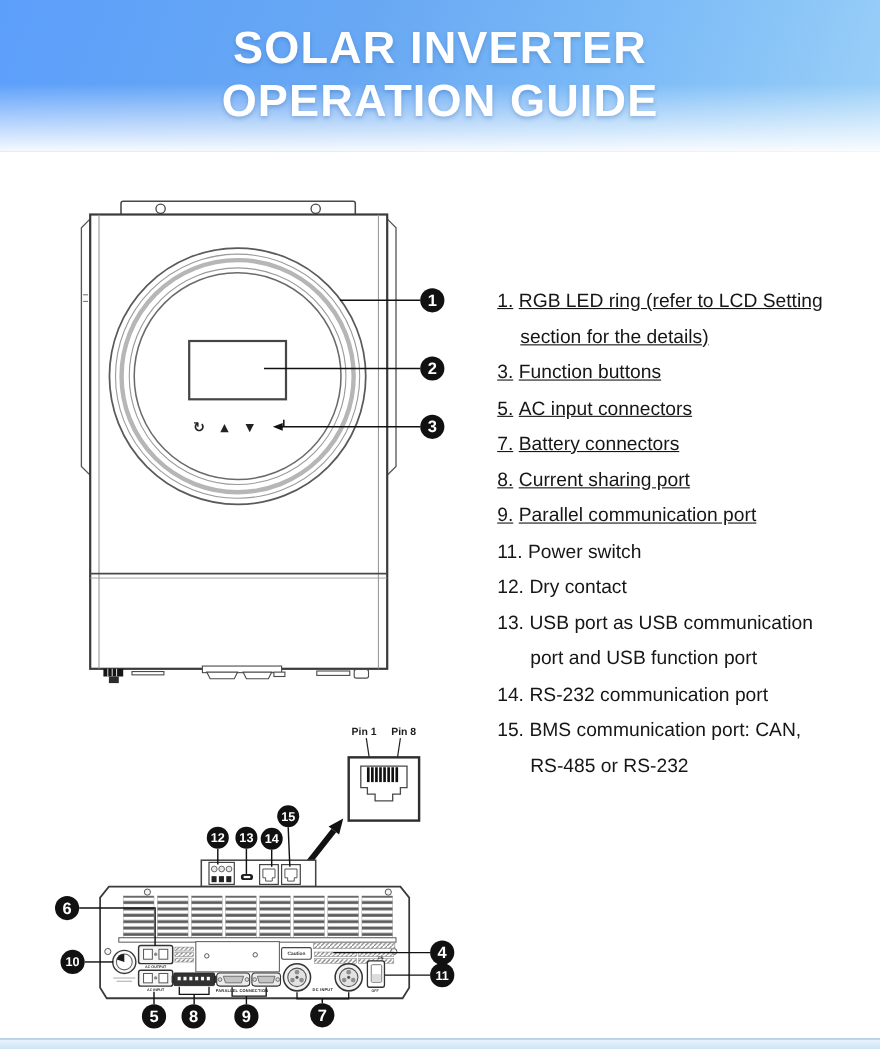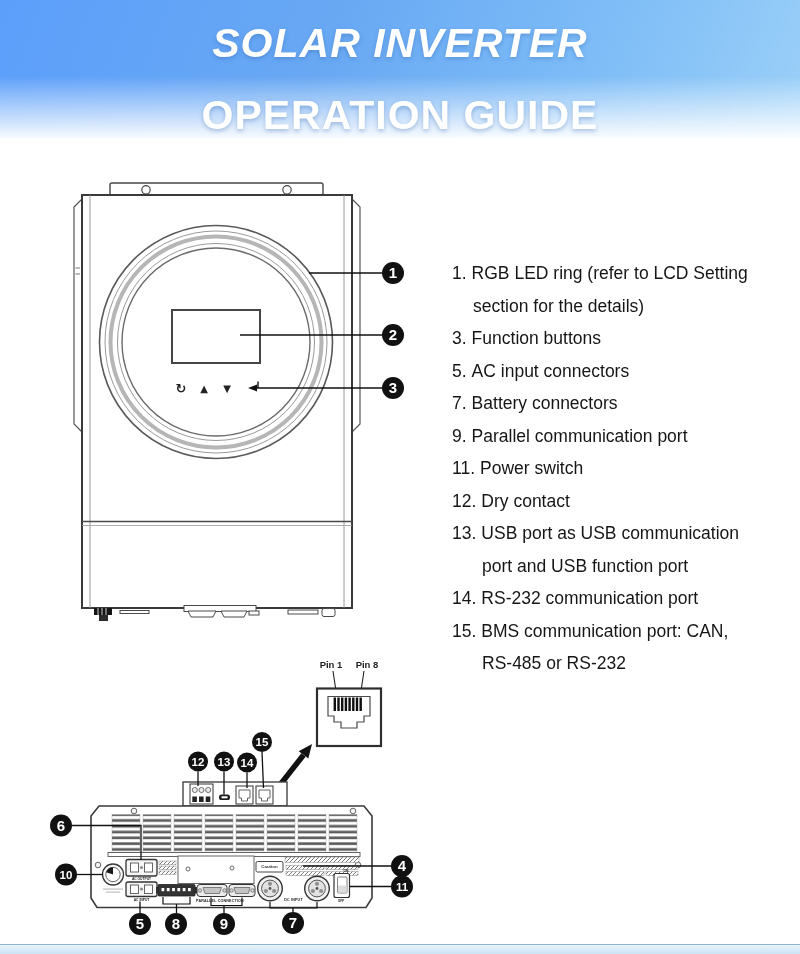--- a/index.html
+++ b/index.html
@@ -5,25 +5,25 @@
   html,body{margin:0;padding:0;background:#fff;}
   body{width:800px;height:954px;position:relative;overflow:hidden;
        font-family:"Liberation Sans",sans-serif;}
   .header{position:absolute;left:0;top:0;width:800px;height:138px;
     background:
       linear-gradient(to bottom, rgba(255,255,255,0) 55%, rgba(255,255,255,.95) 100%),
       linear-gradient(110deg,#5c9ffb 0%,#68a8f3 40%,#7dbcf7 72%,#9bd0f8 100%);}
   .title-line{position:absolute;left:0;width:800px;text-align:center;color:#fff;
     font-weight:700;font-size:41px;letter-spacing:1px;line-height:46px;
     text-shadow:0 2px 4px rgba(45,95,165,.35);}
-  .tl1{top:20px;font-style:italic;} .tl2{top:68px;margin-top:24px;}
+  .tl1{top:20px;} .tl2{top:68px;}
   .parts-list{position:absolute;left:452px;top:257px;width:306px;
     font-size:17.5px;line-height:32.5px;color:#161616;}
   .li{white-space:normal;}
-  .d1{padding-left:21px;text-indent:-21px;}
+  .d1{padding-left:21px;text-indent:-21px;text-decoration:underline;}
   .d2{padding-left:30px;text-indent:-30px;}
   .num{margin-right:5px;}
   .diagram{position:absolute;left:40px;top:170px;width:405px;height:770px;}
   .strip{position:absolute;left:0;top:944px;width:800px;height:10px;
     border-top:1.5px solid #8cb4d2;
     background:linear-gradient(to bottom,#e9f4fc,#c9e2f5);}
   
   .cnum {font:700 15px "Liberation Sans",sans-serif;fill:#fff;text-anchor:middle;}
   .cnum2{font:700 11.5px "Liberation Sans",sans-serif;fill:#fff;text-anchor:middle;}
   .pinlbl{font:700 9.5px "Liberation Sans",sans-serif;fill:#1d1d1d;text-anchor:middle;}
@@ -39,20 +39,21 @@
 <div class="header">
   <div class="title-line tl1">SOLAR INVERTER</div>
   <div class="title-line tl2">OPERATION GUIDE</div>
 </div>
 
 <div class="parts-list">
   <div class="li d1"><span class="num">1.</span><span>RGB LED ring (refer to LCD Setting section for the details)</span></div>
   <div class="li d1"><span class="num">3.</span><span>Function buttons</span></div>
   <div class="li d1"><span class="num">5.</span><span>AC input connectors</span></div>
   <div class="li d1"><span class="num">7.</span><span>Battery connectors</span></div>
+  <div class="li d1"><span class="num">8.</span><span>Current sharing port</span></div>
   <div class="li d1"><span class="num">9.</span><span>Parallel communication port</span></div>
   <div class="li d2"><span class="num">11.</span><span>Power switch</span></div>
   <div class="li d2"><span class="num">12.</span><span>Dry contact</span></div>
   <div class="li d2"><span class="num">13.</span><span>USB port as USB communication port and USB function port</span></div>
   <div class="li d2"><span class="num">14.</span><span>RS-232 communication port</span></div>
   <div class="li d2"><span class="num">15.</span><span>BMS communication port: CAN, RS-485 or RS-232</span></div>
 </div>
 
 <svg class="diagram" viewBox="40 170 405 770">
   <defs>

